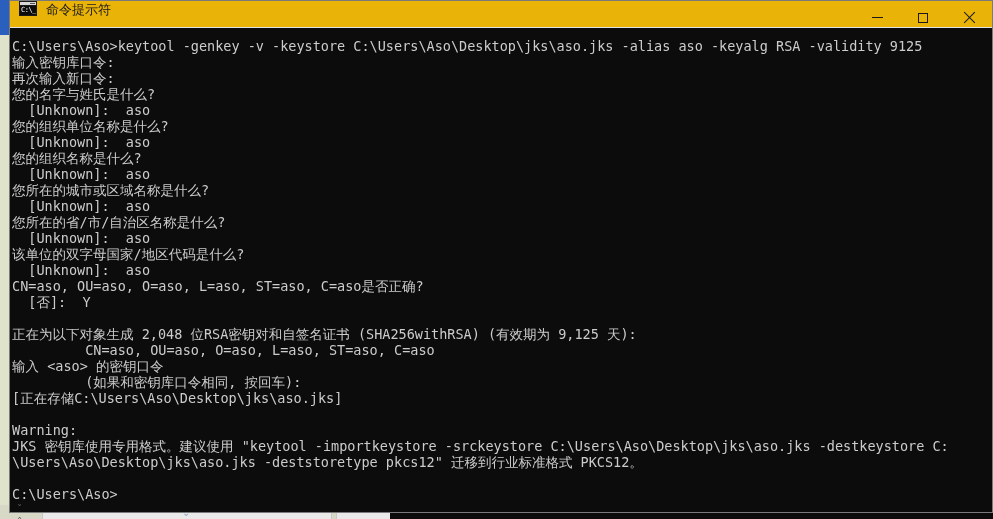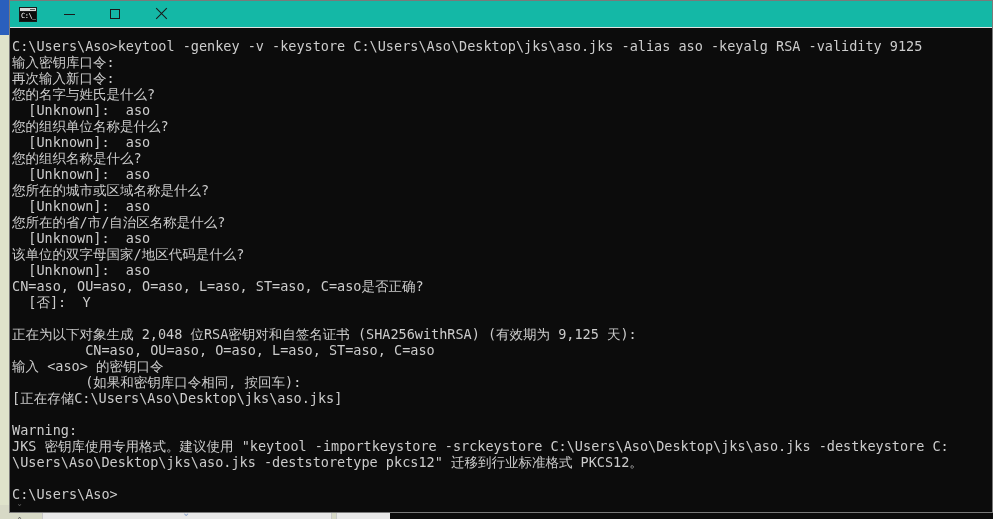--- a/index.html
+++ b/index.html
@@ -118,24 +118,24 @@
     height: 513px;
     box-sizing: border-box;
     border: 1px solid #7a7a7a;
     border-top: none;
     background: #0c0c0c;
   }
 
   
   #title-bar {
     height: 28px;
-    background: #14b8a6;
+    background: #eab308;
     border-bottom: 1px solid #e2e2e2;
     display: flex;
-    align-items: center;
+    align-items: flex-start;
     box-sizing: border-box;
     border-top: 1px solid #7a7a7a;
   }
   .title-icon {
     width: 18px;
     height: 15px;
     margin-left: 9px;
     margin-right: 9px;
     background: #ffffff;
     border: 1px solid #1a1a1a;
@@ -300,20 +300,21 @@
   <div class="bg-bottom-dark"></div>
 </div>
 
 <div id="cmd-window">
 
   <div id="title-bar">
     <div class="title-icon">
       <div class="bar"></div>
       <div class="scr">C:\_</div>
     </div>
+    <div id="title-text">命令提示符</div>
 
     <div class="win-controls">
       <div class="win-btn">
         <span class="glyph-min"></span>
       </div>
       <div class="win-btn">
         <span class="glyph-max"></span>
       </div>
       <div class="win-btn">
         <span class="glyph-close"></span>

